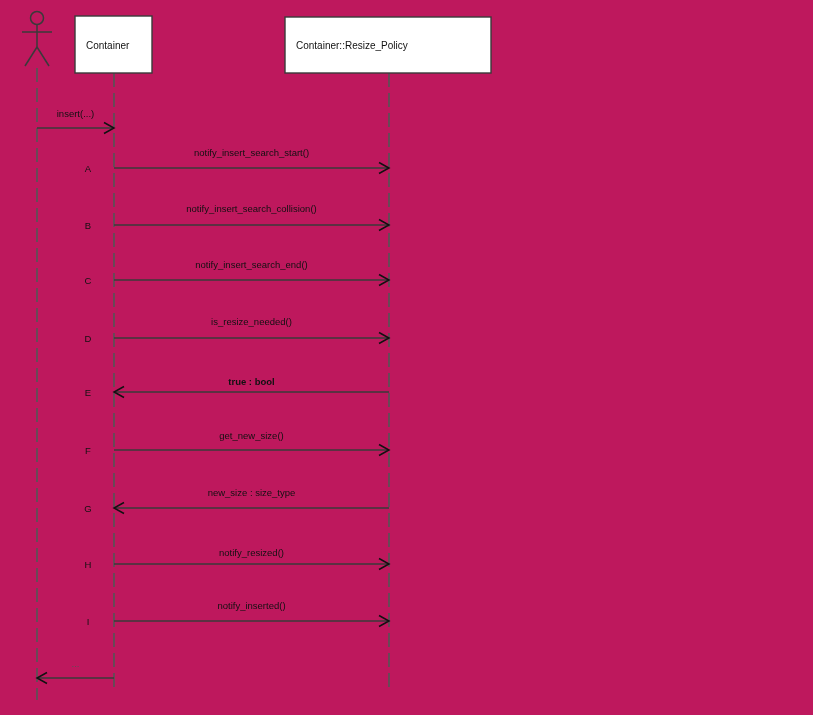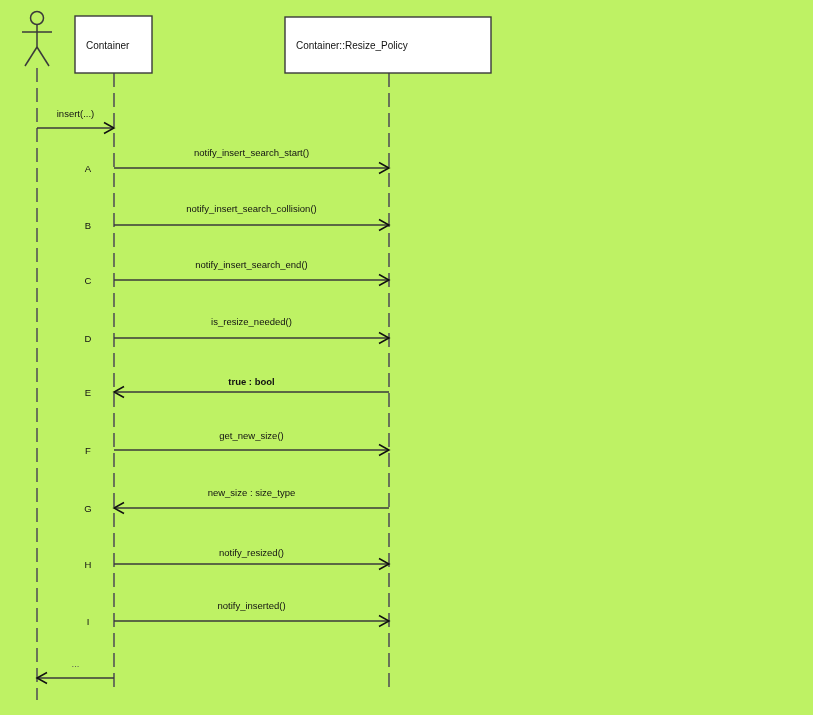--- a/index.html
+++ b/index.html
@@ -8,21 +8,21 @@
     background: #ffffff;
   }
   body {
     font-family: "Liberation Sans", sans-serif;
     color: #000000;
   }
   #diagram-root {
     position: relative;
     width: 813px;
     height: 715px;
-    background: #bef264;
+    background: #be185d;
     overflow: hidden;
   }
   #diagram-svg {
     position: absolute;
     left: 0;
     top: 0;
     width: 813px;
     height: 715px;
     display: block;
   }

